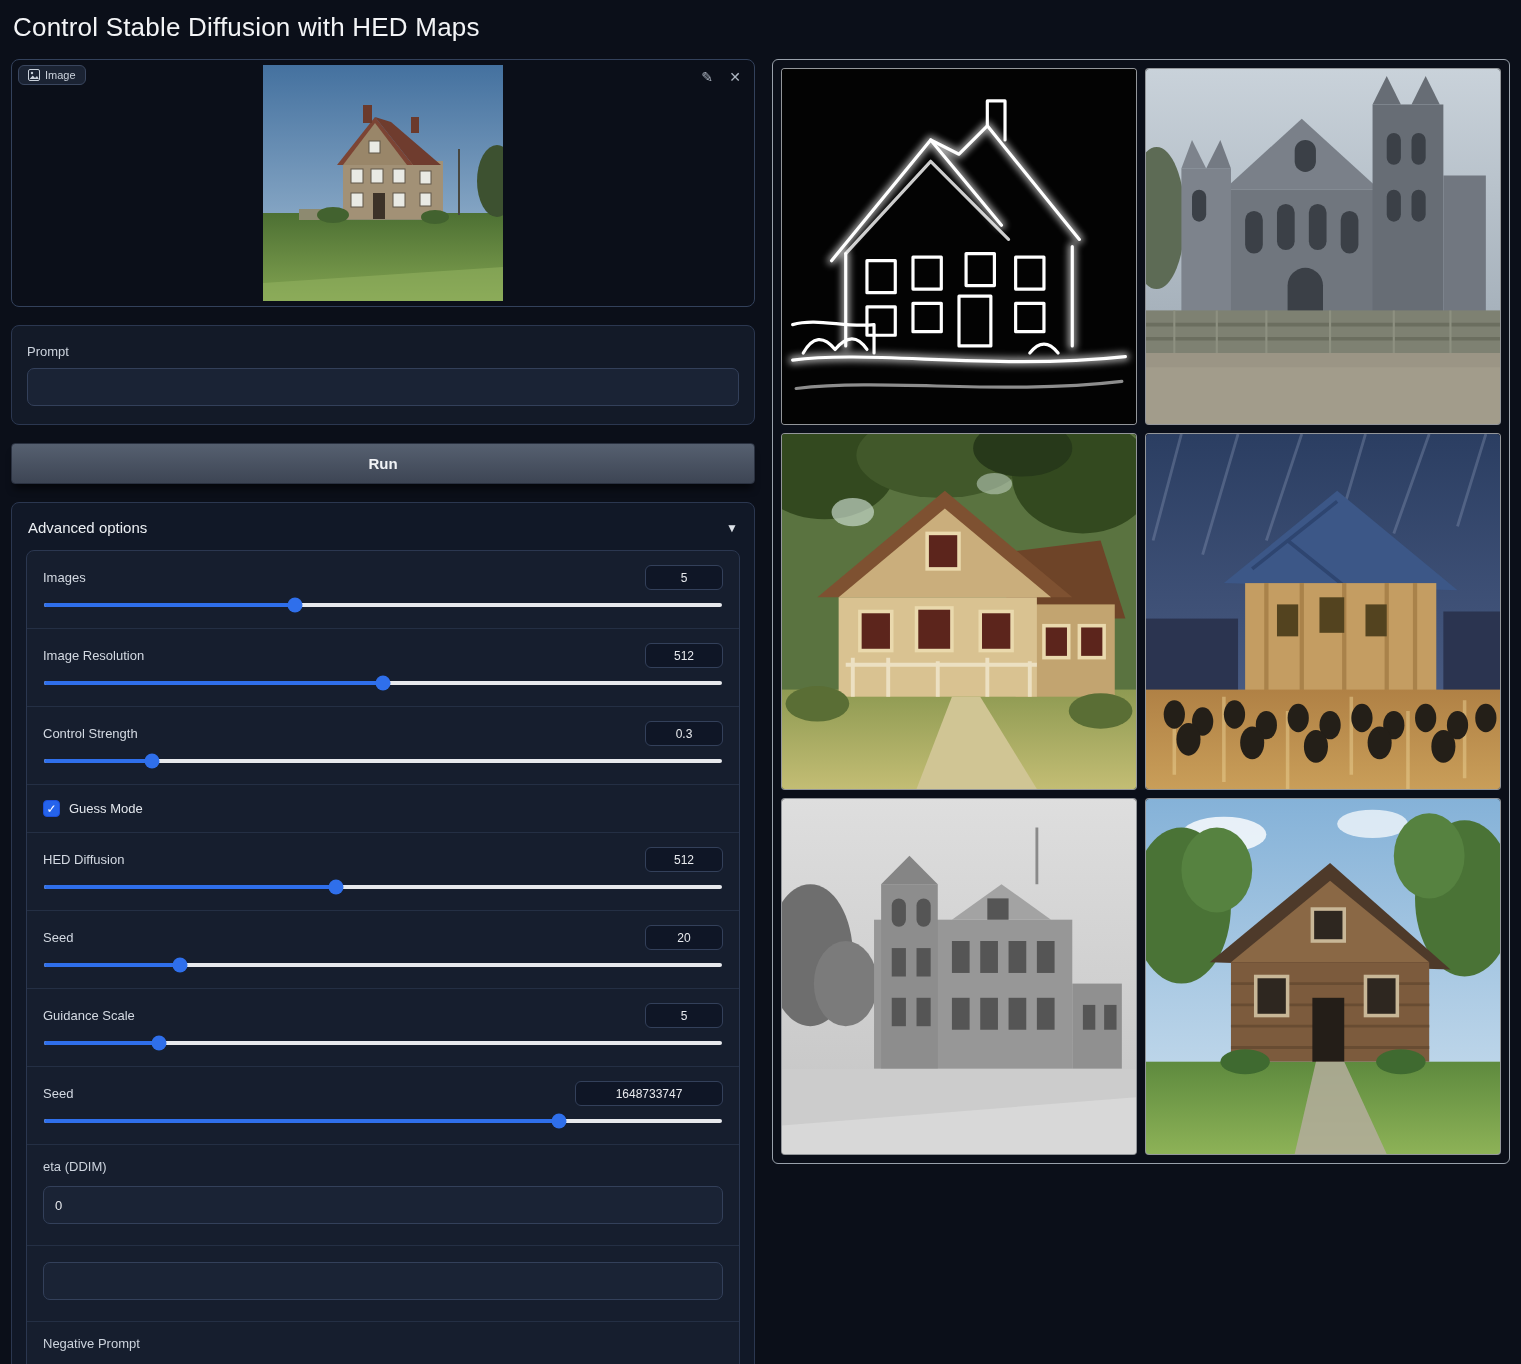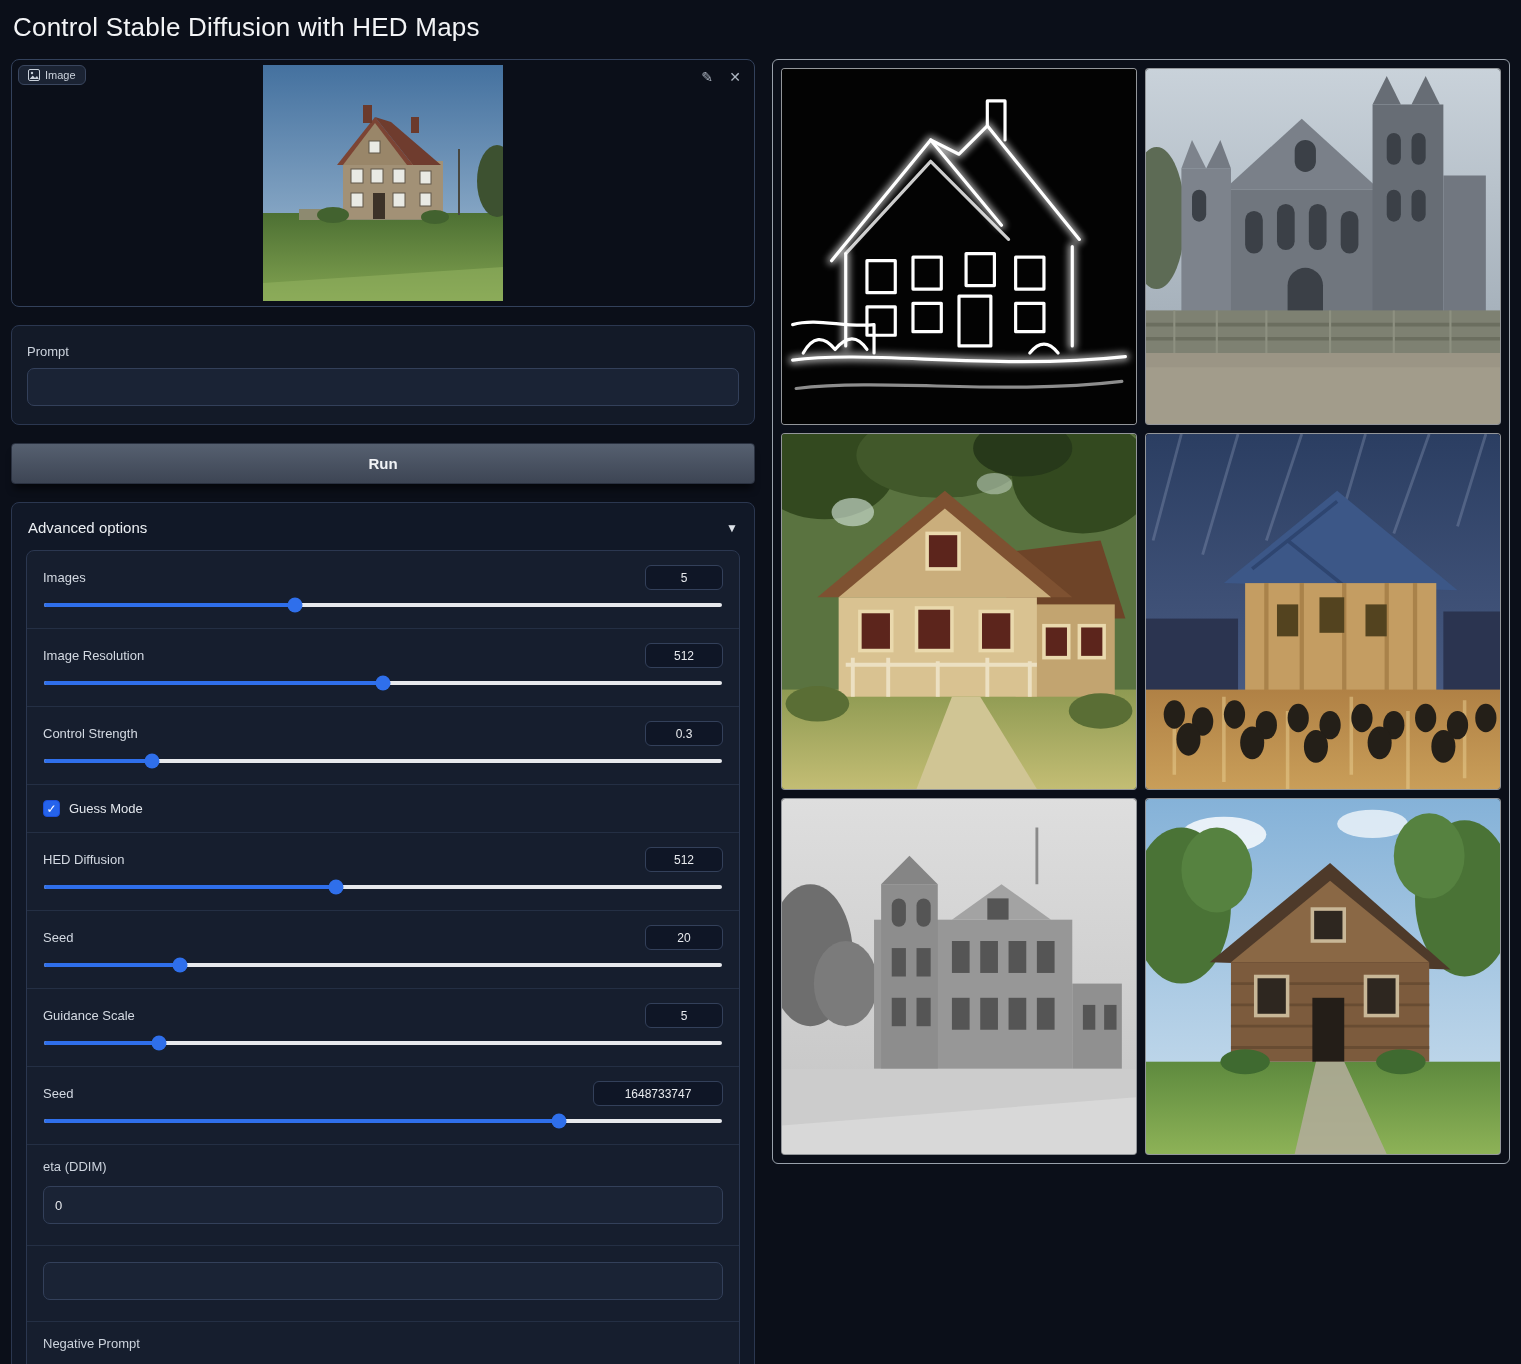--- a/index.html
+++ b/index.html
@@ -62,21 +62,21 @@
   .acc-body { border:1px solid #2b3750; border-radius:8px; background:#161e2e; overflow:hidden; }
   .row { padding:14px 16px 21px; border-top:1px solid #242f44; }
   .row:first-child { border-top:none; }
   .slider-head { display:flex; justify-content:space-between; align-items:center; margin-bottom:13px; }
   .slider-label { font-size:13px; color:#d3d9e2; }
   .num-input {
     width:78px; height:25px; background:#0f1626; border:1px solid #33405a; border-radius:6px;
     color:#e8eaee; font-size:12px; text-align:center; outline:none;
     font-family:"Liberation Sans",sans-serif;
   }
-  .num-input.wide { width:130px; }
+  .num-input.wide { width:148px; }
   .track { position:relative; height:4px; border-radius:3px; background:#e7e9ed; margin:0 1px; cursor:pointer; }
   .fill { position:absolute; left:0; top:0; height:100%; width:var(--p,0%); background:#2f6feb; border-radius:3px; }
   .handle {
     position:absolute; top:50%; left:var(--p,0%); transform:translate(-50%,-50%);
     width:15px; height:15px; border-radius:50%; background:#2f6feb; cursor:grab;
   }
   .checkbox-row { display:flex; align-items:center; gap:9px; padding:15px 16px; }
   .checkbox {
     width:17px; height:17px; border-radius:4px; background:#2563eb; border:1px solid #1d4ed8;
     color:#fff; font-size:12px; line-height:16px; text-align:center; cursor:pointer; flex:none;

